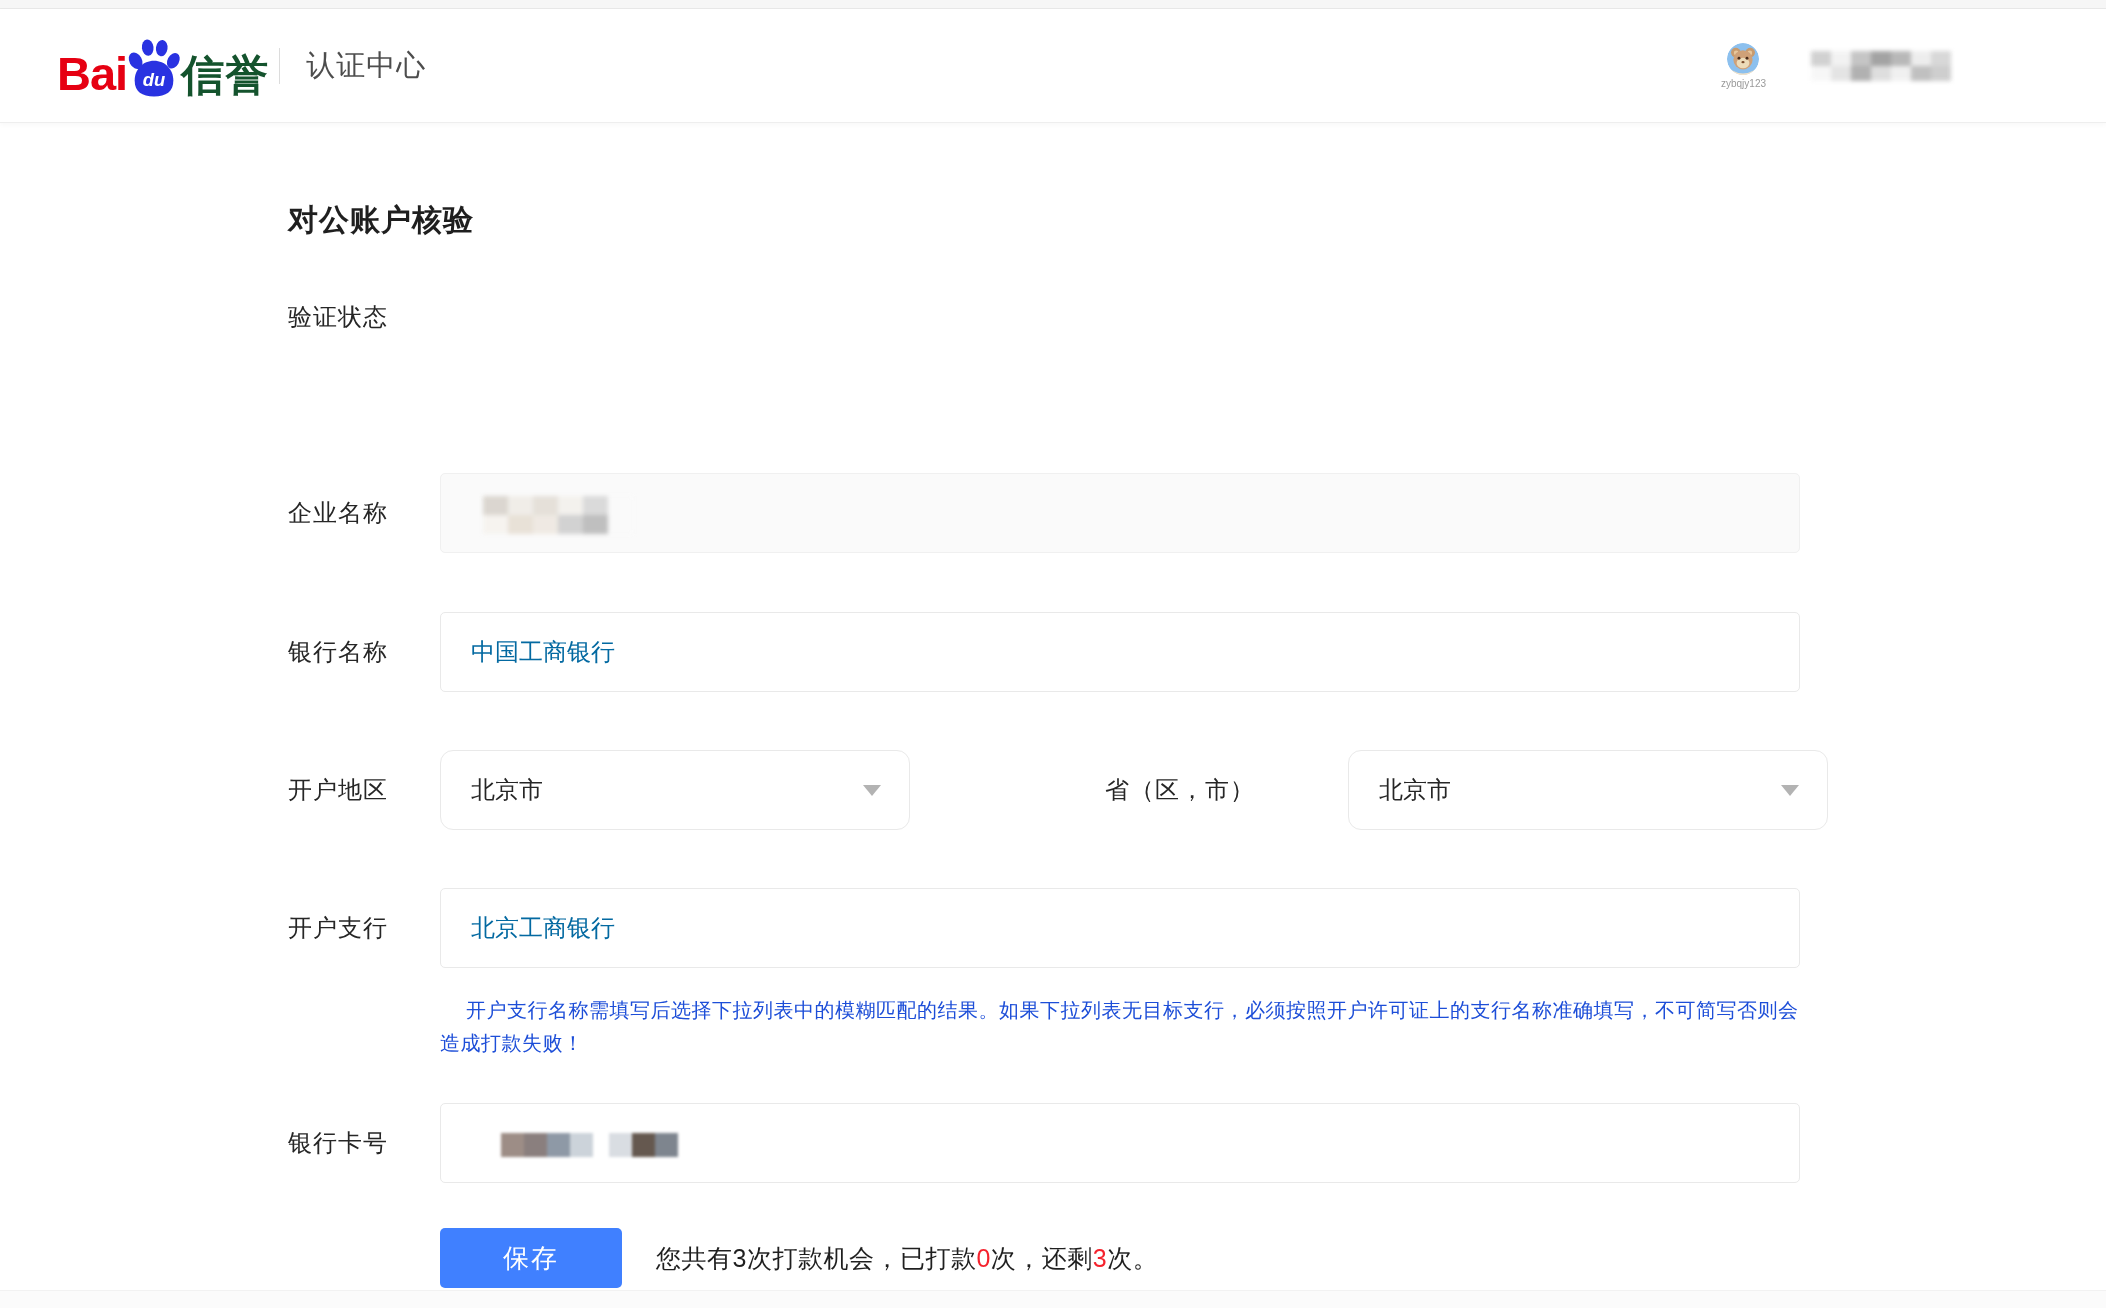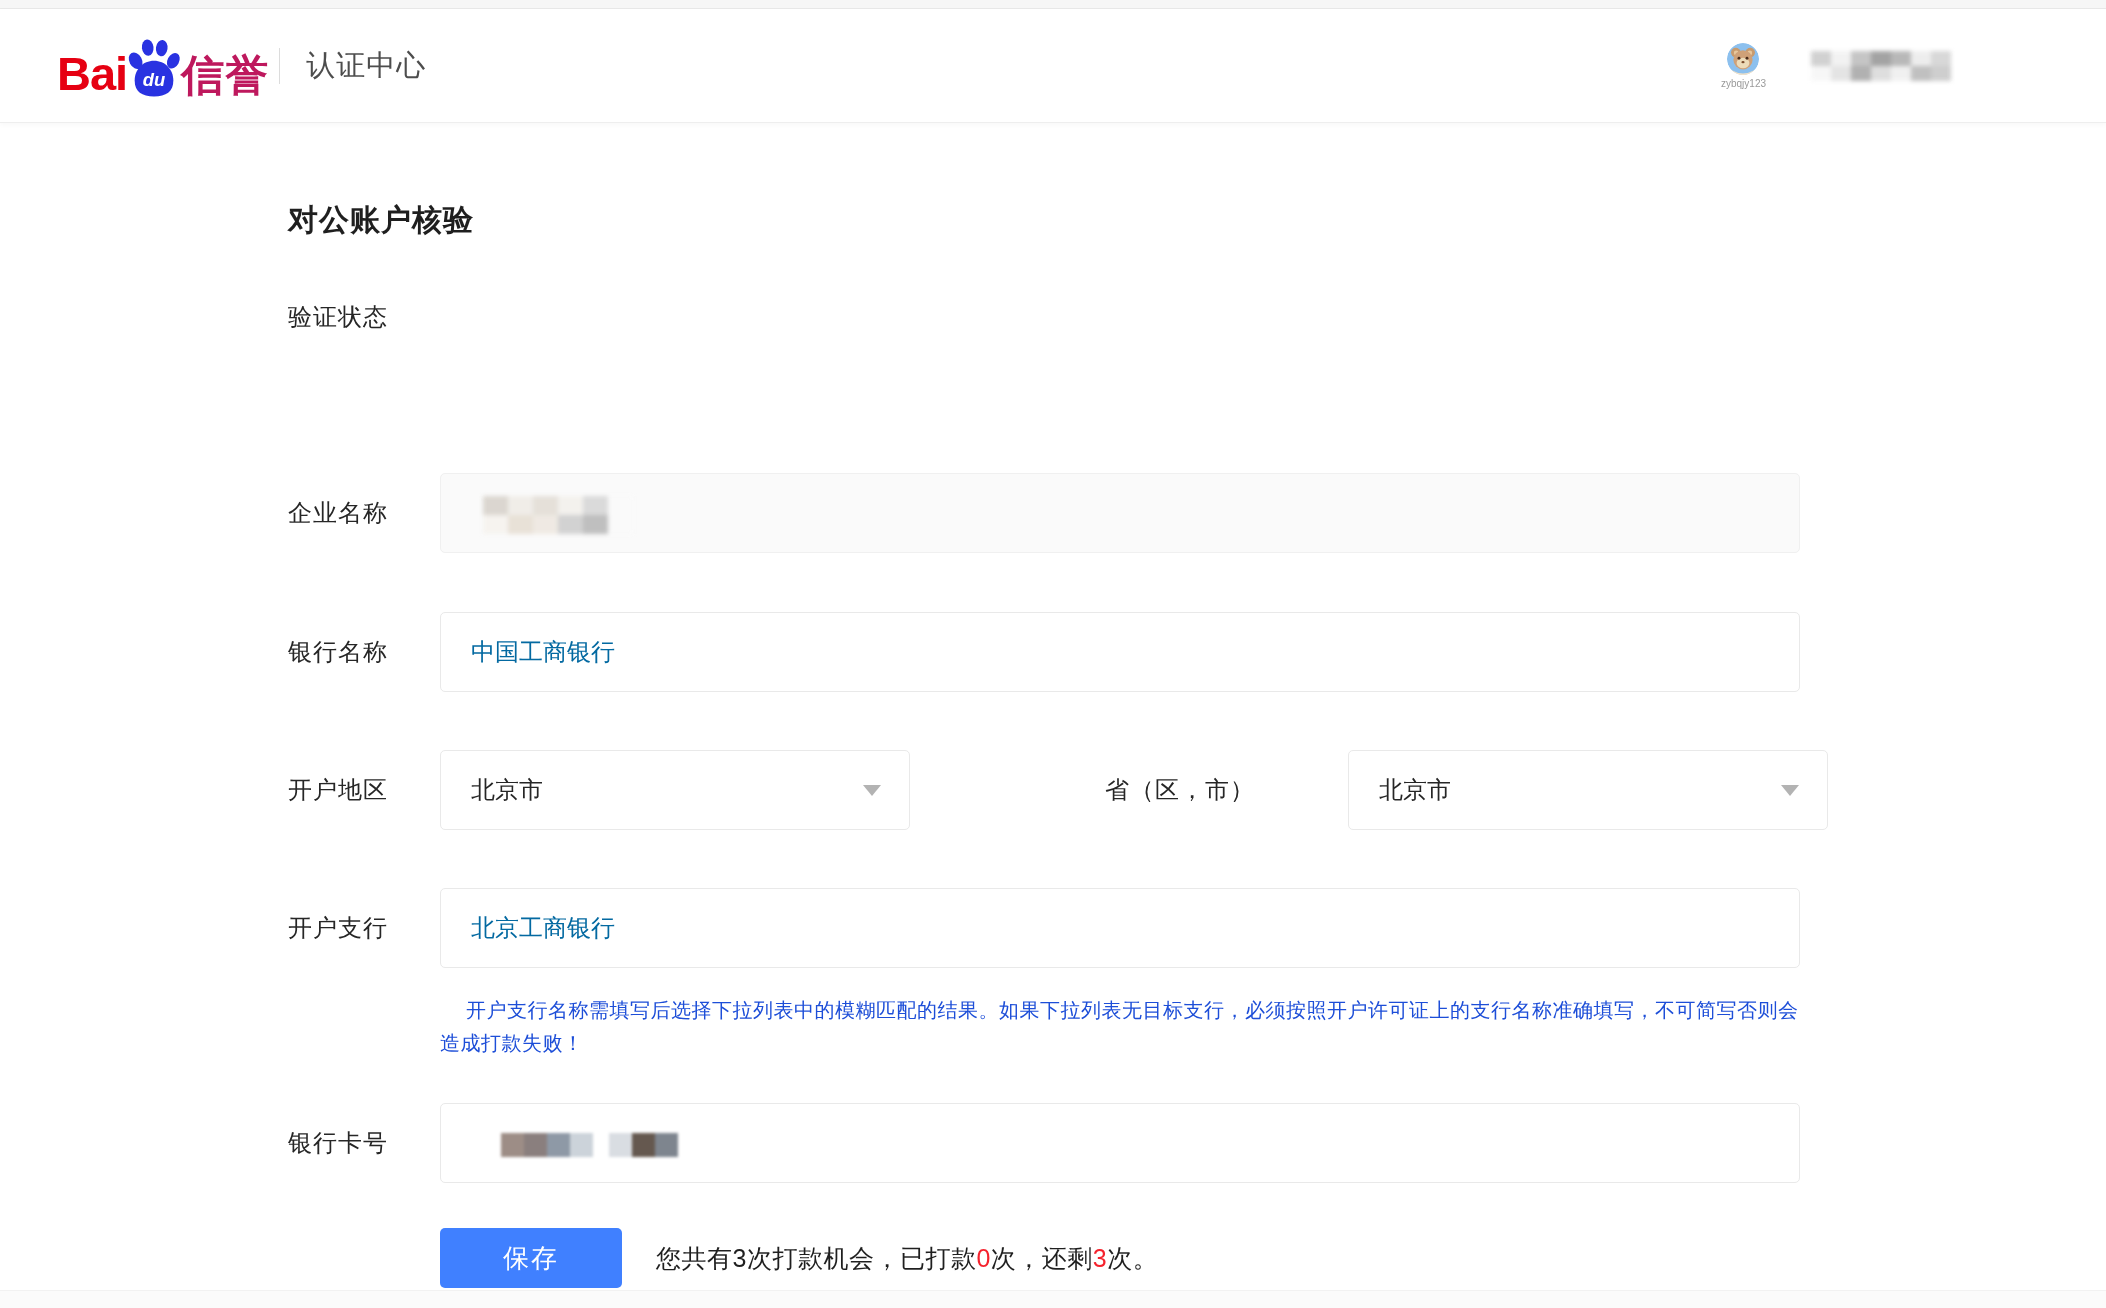--- a/index.html
+++ b/index.html
@@ -9,21 +9,21 @@
     color:#262626;overflow:hidden;
   }
   
   .top-strip{position:absolute;top:0;left:0;right:0;height:8px;background:#f6f6f6;border-bottom:1px solid #e8e8e8;}
   
   .header{position:absolute;top:9px;left:0;right:0;height:113px;background:#fff;border-bottom:1px solid #eeeeee;box-shadow:0 2px 5px rgba(0,0,0,0.03);}
   .header-inner{position:absolute;left:57px;top:0;height:100%;display:flex;align-items:center;}
   .logo{display:flex;align-items:flex-end;}
   .logo-bai{font-size:47px;font-weight:800;color:#e60012;line-height:1;letter-spacing:-1px;}
   .logo-paw{width:58px;height:64px;margin:0 0 -2px -2px;}
-  .logo-cn{font-size:43px;font-weight:800;color:#be185d;line-height:1;letter-spacing:1px;margin-left:-2px;}
+  .logo-cn{font-size:43px;font-weight:800;color:#14532d;line-height:1;letter-spacing:1px;margin-left:-2px;}
   .header-divider{width:1px;height:36px;background:#dcdcdc;margin:0 26px 0 10px;}
   .header-title{font-size:29px;color:#4d4d4d;letter-spacing:1px;}
   .header-right{position:absolute;right:155px;top:0;height:100%;display:flex;align-items:center;}
   .avatar-col{display:flex;flex-direction:column;align-items:center;margin-right:45px;}
   .avatar{width:32px;height:32px;border-radius:50%;overflow:hidden;display:block;cursor:pointer;}
   .avatar-name{font-size:10px;color:#9a9a9a;margin-top:3px;}
   
   .redact{display:flex;flex-wrap:wrap;filter:blur(2px);opacity:.95;}
   .redact span{display:block;}
   .redact-hname{width:140px;height:30px;}
@@ -43,21 +43,21 @@
     font-size:24px;color:#0369a1;padding:0 30px;display:flex;align-items:center;position:relative;}
   input.field{display:block;line-height:78px;outline:none;}
   .field-disabled{background:#fafafa;border-color:#f0f0f0;}
   
   .redact-company{position:absolute;left:42px;top:22px;width:150px;height:38px;}
   .redact-company span{width:25px;height:19px;}
   .redact-card{position:absolute;left:60px;top:29px;height:24px;filter:blur(1.5px);display:flex;}
   .redact-card span{width:23px;height:24px;}
   .redact-card .gap{width:16px;background:transparent;}
   
-  .select-box{box-sizing:border-box;height:80px;border:1px solid #e9e9e9;border-radius:5px;background:#fff;
+  .select-box{box-sizing:border-box;height:80px;border:1px solid #e9e9e9;border-radius:13px;background:#fff;
     display:flex;align-items:center;padding:0 30px;font-size:24px;color:#262626;cursor:pointer;position:relative;}
   .select-arrow{position:absolute;right:28px;top:34px;width:0;height:0;
     border-left:9px solid transparent;border-right:9px solid transparent;border-top:11px solid #b3b3b3;}
   .between-label{position:absolute;left:665px;top:0;height:80px;display:flex;align-items:center;font-size:24px;color:#262626;letter-spacing:1px;}
   
   .help-text{width:1360px;font-size:20px;line-height:33px;color:#1d4ed8;text-indent:26px;letter-spacing:0.5px;}
   
   .save-row{display:flex;align-items:center;}
   .save-btn{width:182px;height:60px;background:#4080ff;color:#fff;border:none;border-radius:5px;
     font-size:26px;font-family:inherit;letter-spacing:2px;cursor:pointer;}

